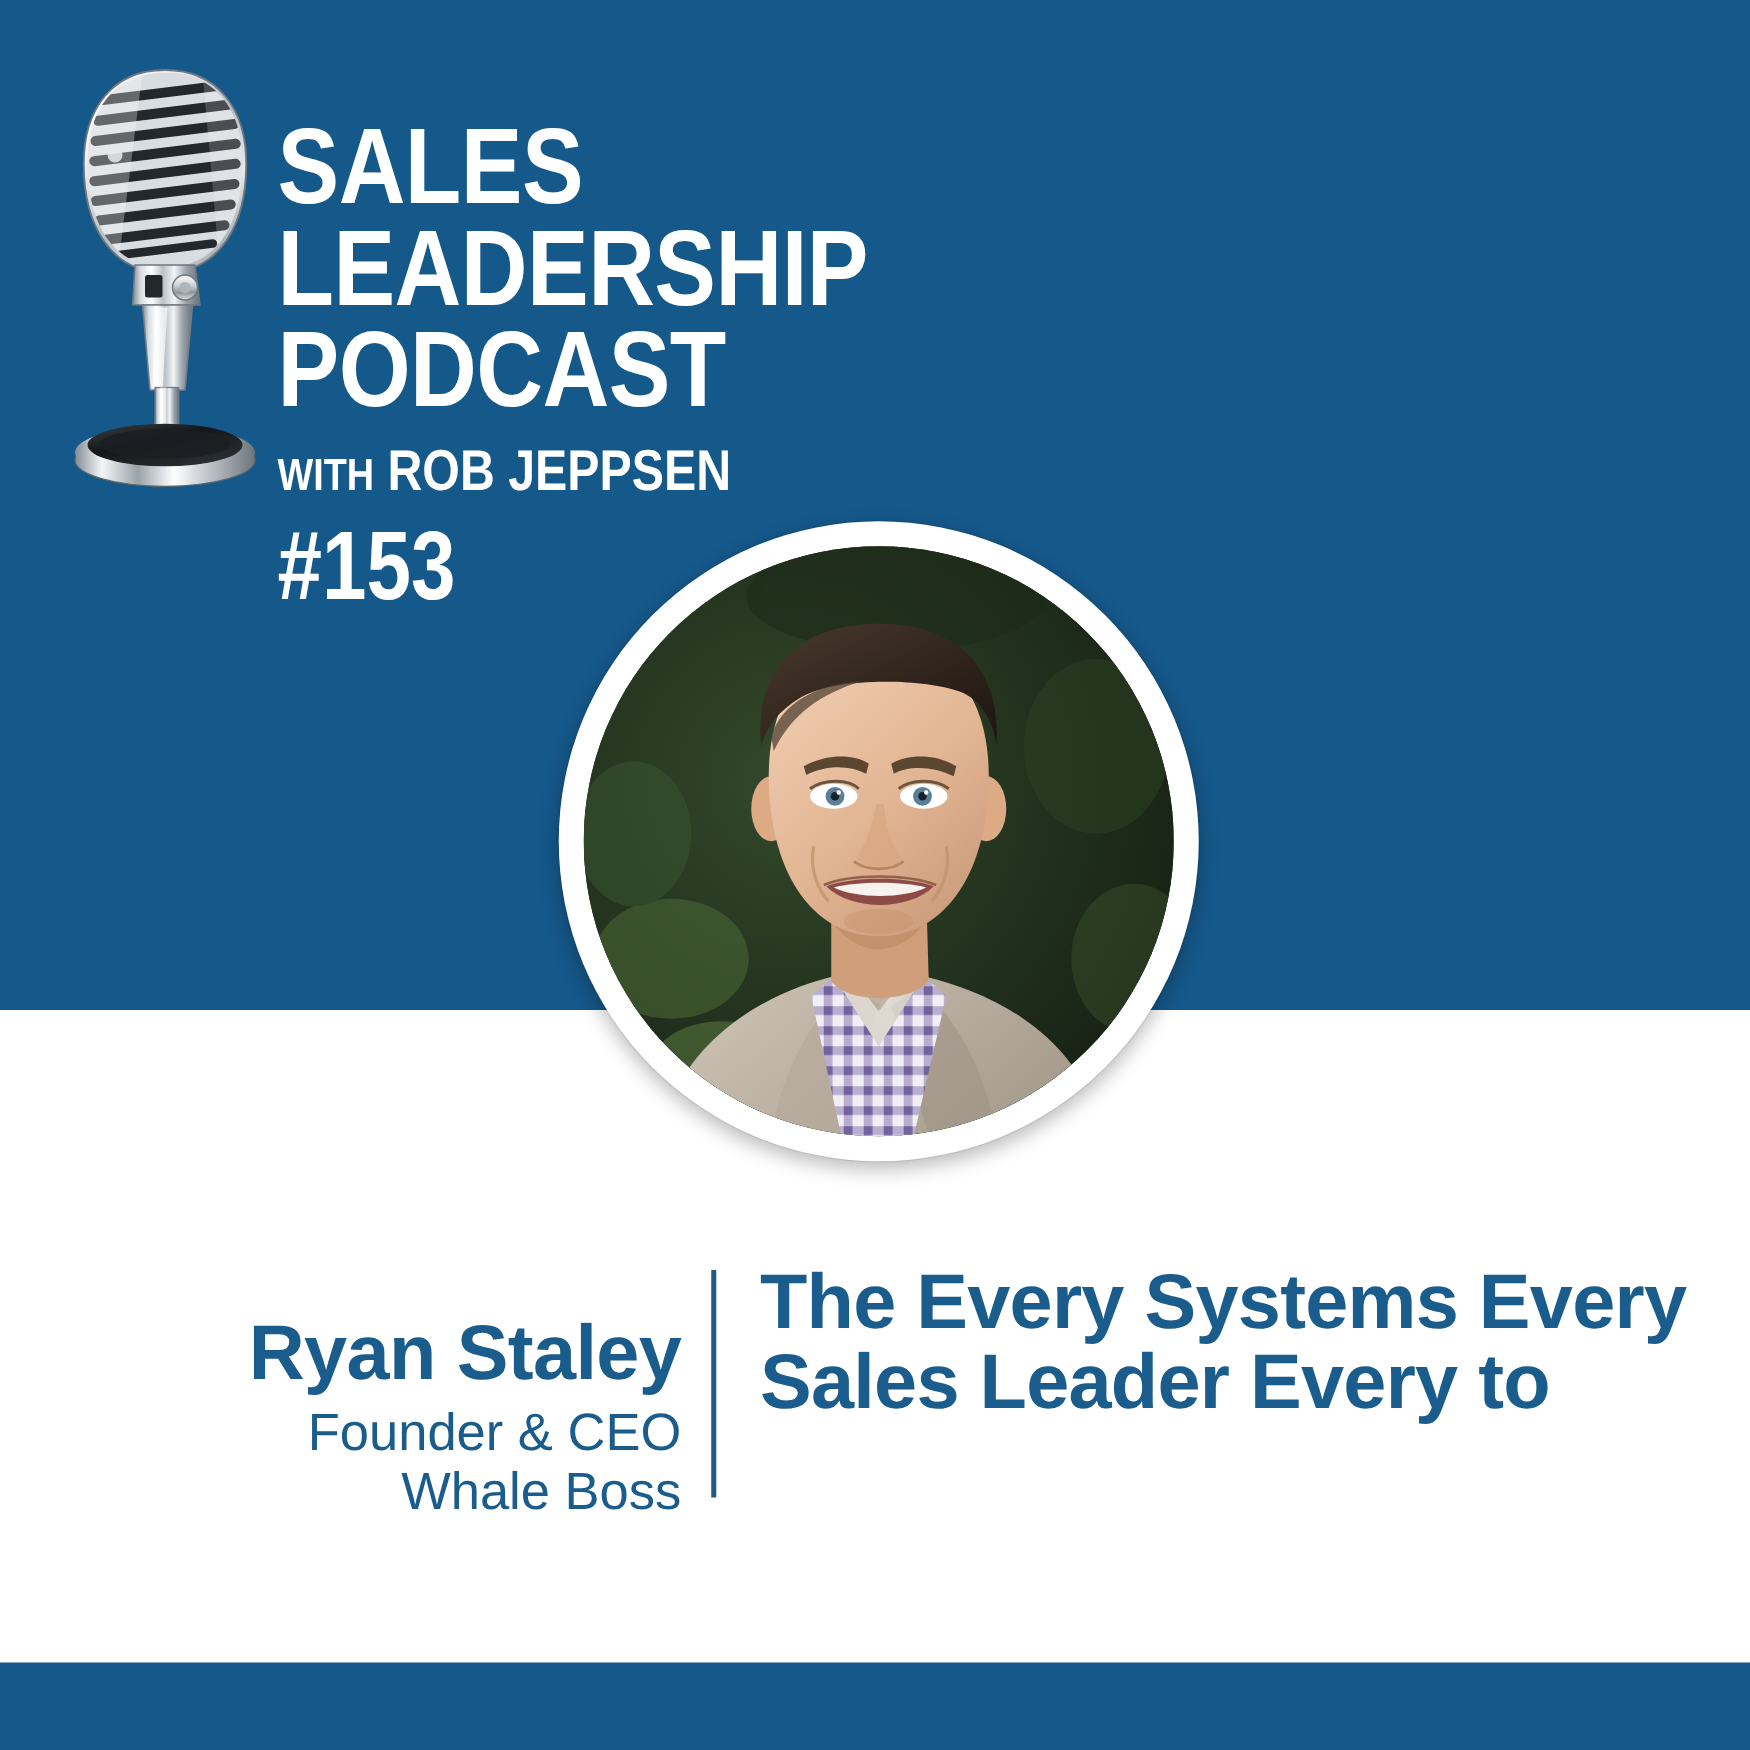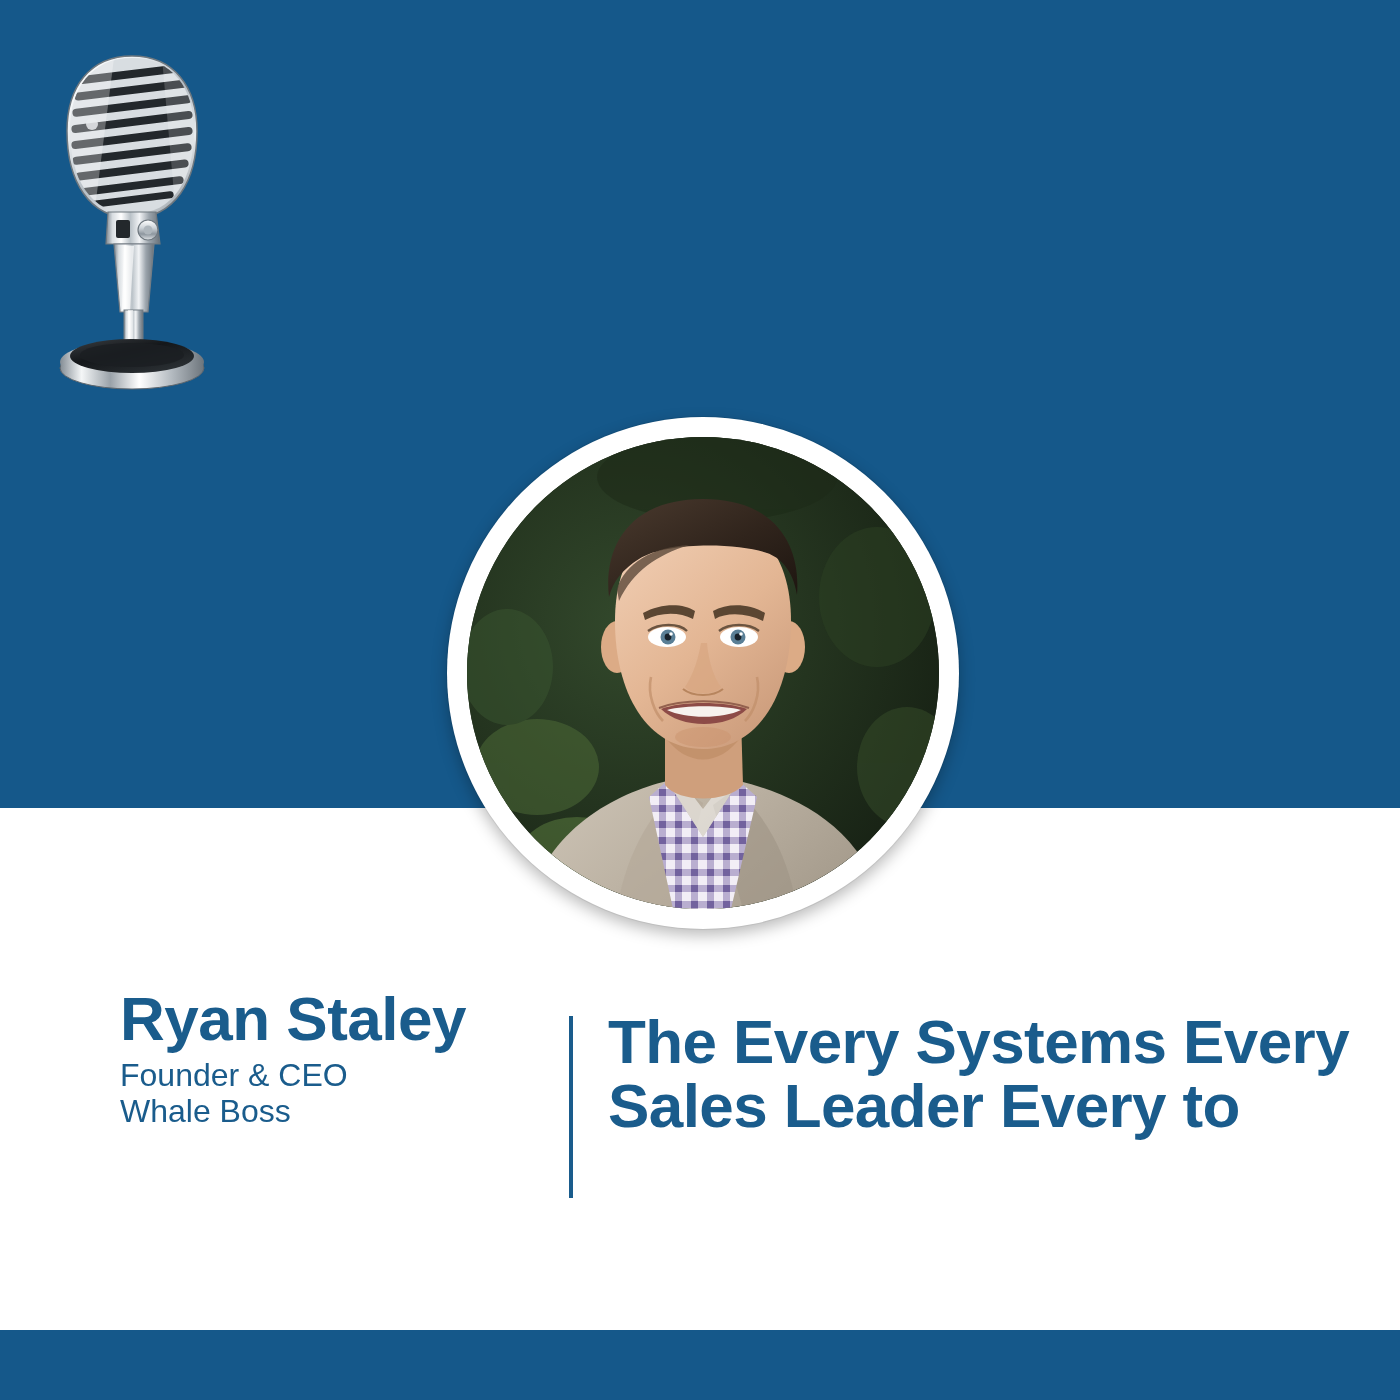--- a/index.html
+++ b/index.html
@@ -117,37 +117,38 @@
     border-radius: 50%;
     overflow: hidden;
     background: #1c2a18;
   }
   .portrait-inner svg { display: block; width: 472px; height: 472px; }
 
   
   .guest-block {
     position: absolute;
     left: 120px;
-    top: 988px;
+    top: 1052px;
     width: 425px;
+    text-align: right;
   }
   .guest-name {
     color: #1a5c8c;
     font-family: "Liberation Sans Narrow", "Liberation Sans", sans-serif;
     font-weight: 700;
     font-size: 62px;
     line-height: 1.0;
     letter-spacing: -0.5px;
     white-space: nowrap;
   }
   .guest-role, .guest-company {
     color: #1a5c8c;
     font-family: "Liberation Sans Narrow", "Liberation Sans", sans-serif;
     font-weight: 400;
-    font-size: 32px;
+    font-size: 42px;
     line-height: 1.12;
     white-space: nowrap;
   }
   .guest-role { margin-top: 8px; }
 
   .divider {
     position: absolute;
     left: 569px;
     top: 1016px;
     width: 4px;
@@ -262,20 +263,30 @@
       <rect x="84" y="266" width="5" height="58" fill="#ffffff" opacity="0.6"></rect>
 
       <ellipse cx="88" cy="324" rx="72" ry="21" fill="url(#baseRim)" stroke="#5e666d" stroke-width="1"></ellipse>
       <ellipse cx="88" cy="318" rx="72" ry="21" fill="url(#baseRim)"></ellipse>
 
       <ellipse cx="88" cy="312" rx="62" ry="17" fill="url(#baseTop)"></ellipse>
       <ellipse cx="88" cy="311" rx="52" ry="12" fill="#1b1f22" opacity="0.85"></ellipse>
     </svg>
   </div>
 
+  <div class="logo-block">
+    <div class="logo-line logo-sales">SALES</div>
+    <div class="logo-line logo-leadership">LEADERSHIP</div>
+    <div class="logo-line logo-podcast">PODCAST</div>
+    <div class="logo-host">
+      <span class="with-word">WITH</span>
+      <span>ROB JEPPSEN</span>
+    </div>
+    <div class="logo-episode">#153</div>
+  </div>
 
   <div class="portrait-wrap">
     <div class="portrait-inner">
       <svg viewBox="0 0 472 472" xmlns="http://www.w3.org/2000/svg">
         <defs>
           <radialGradient id="bgFoliage" cx="0.35" cy="0.4" r="0.85">
             <stop offset="0%" stop-color="#33492c"></stop>
             <stop offset="45%" stop-color="#24341f"></stop>
             <stop offset="100%" stop-color="#121a10"></stop>
           </radialGradient>

